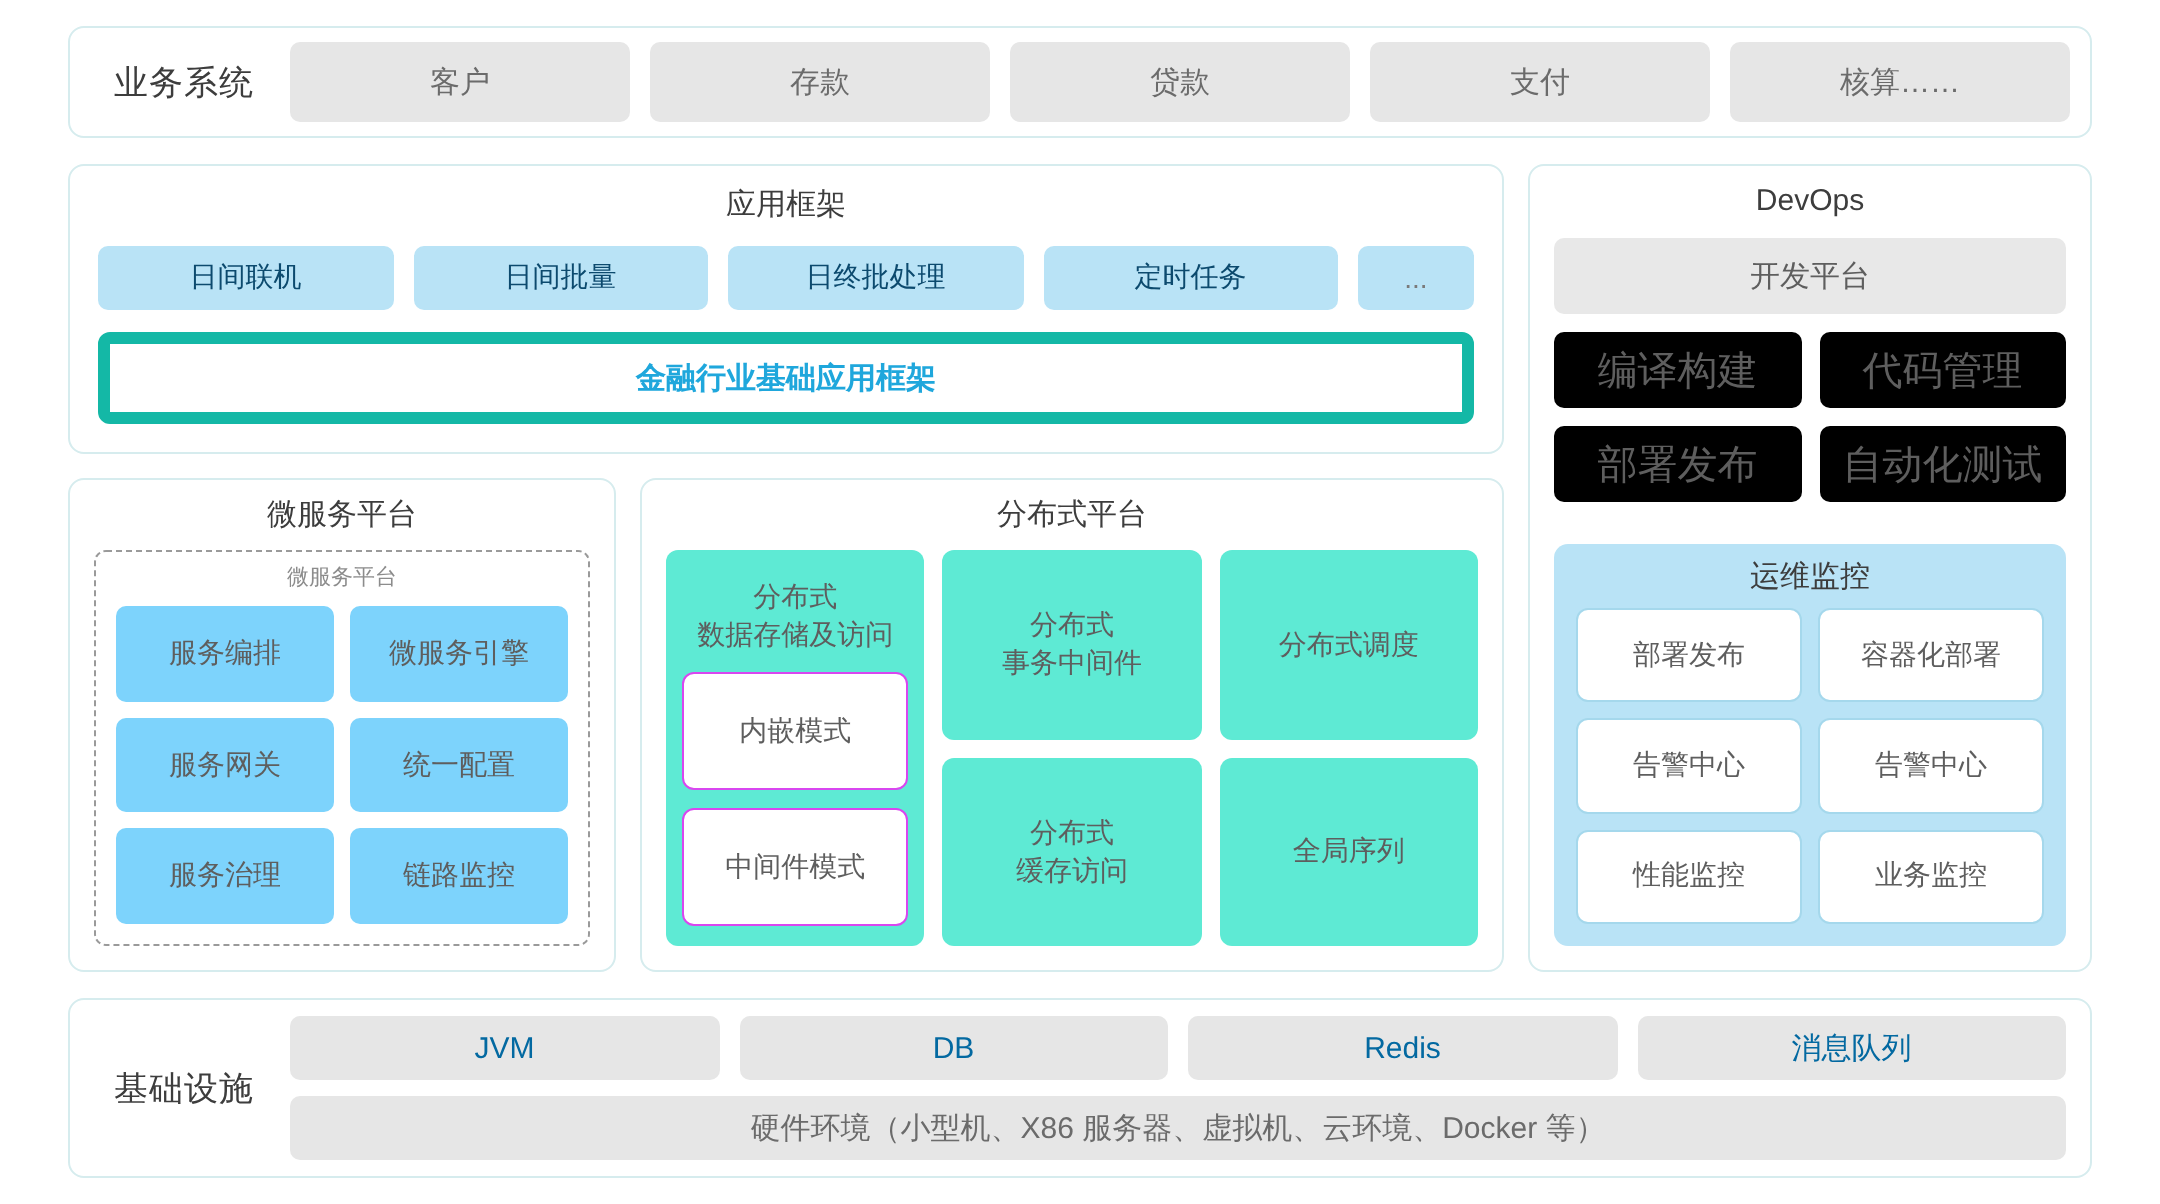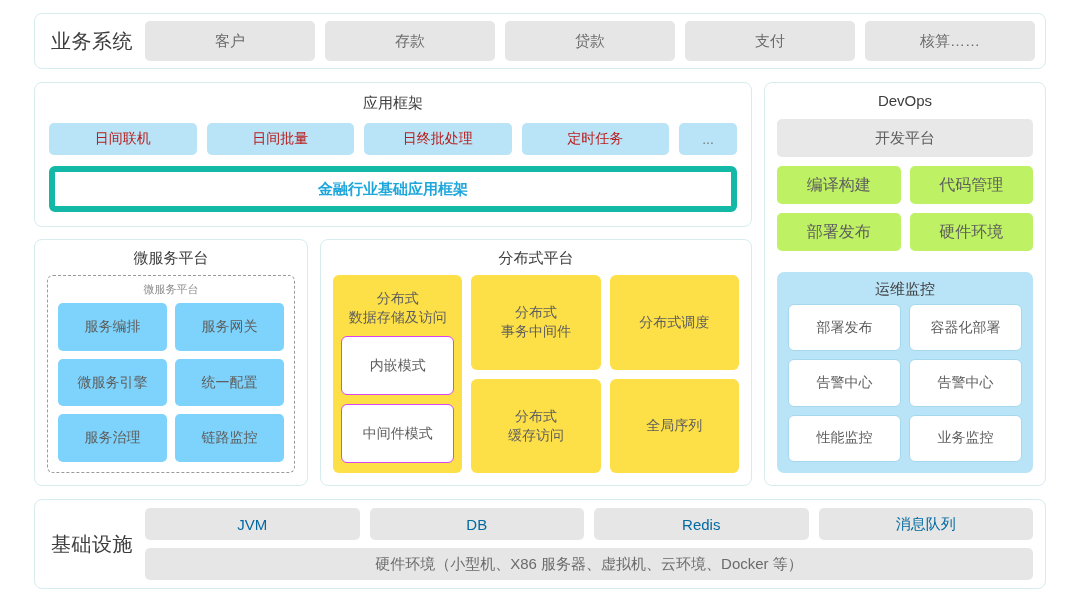--- a/index.html
+++ b/index.html
@@ -36,21 +36,21 @@
   
   .biz-row {
     display: flex;
     align-items: center;
     height: 56px;
     padding: 0 10px 0 14px;
     gap: 10px;
     flex: 0 0 auto;
   }
   .row-label {
-    font-size: 20px;
+    font-size: 17px;
     color: #3d3d3d;
     width: 86px;
     text-align: center;
     flex: 0 0 auto;
     letter-spacing: .5px;
   }
   .gray-tag {
     background: #e6e6e6;
     border-radius: 5px;
     height: 40px;
@@ -105,21 +105,21 @@
     gap: 10px;
   }
   .blue-tag {
     background: #b9e3f6;
     border-radius: 5px;
     height: 32px;
     display: flex;
     align-items: center;
     justify-content: center;
     font-size: 14px;
-    color: #b91c1c;
+    color: #0c4a6e;
     flex: 1 1 0;
   }
   .blue-tag.narrow { flex: 0 0 58px; color: #7a7a7a; }
   .highlight-bar {
     border: 6px solid #14b8a6;
     border-radius: 6px;
     height: 34px;
     display: flex;
     align-items: center;
     justify-content: center;
@@ -184,21 +184,21 @@
     min-width: 0;
   }
   .dist-grid {
     flex: 1 1 auto;
     display: grid;
     grid-template-columns: 1fr 1fr 1fr;
     grid-template-rows: 1fr 1fr;
     gap: 9px;
   }
   .dist-cell {
-    background: #fde047;
+    background: #5eead4;
     border-radius: 6px;
     display: flex;
     align-items: center;
     justify-content: center;
     text-align: center;
     font-size: 14px;
     color: #5e5e5e;
     line-height: 1.35;
     white-space: pre-line;
   }
@@ -241,27 +241,27 @@
     justify-content: center;
     font-size: 15px;
     color: #5e5e5e;
   }
   .dev-grid {
     display: grid;
     grid-template-columns: 1fr 1fr;
     gap: 9px;
   }
   .dev-cell {
-    background: #bef264;
+    background: #000000;
     border-radius: 5px;
     height: 38px;
     display: flex;
     align-items: center;
     justify-content: center;
-    font-size: 16px;
+    font-size: 20px;
     color: #5e5e5e;
   }
   .ops-panel {
     background: #b9e3f6;
     border-radius: 7px;
     flex: 1 1 auto;
     padding: 9px 11px 11px;
     display: flex;
     flex-direction: column;
     gap: 8px;
@@ -364,22 +364,22 @@
       </div>
 
       <div class="platforms">
 
         <div class="panel micro-panel">
           <div class="panel-title">微服务平台</div>
           <div class="dashed-box">
             <div class="dashed-label">微服务平台</div>
             <div class="micro-grid">
               <div class="micro-cell">服务编排</div>
+              <div class="micro-cell">微服务引擎</div>
               <div class="micro-cell">服务网关</div>
-              <div class="micro-cell">微服务引擎</div>
               <div class="micro-cell">统一配置</div>
               <div class="micro-cell">服务治理</div>
               <div class="micro-cell">链路监控</div>
             </div>
           </div>
         </div>
 
         <div class="panel dist-panel">
           <div class="panel-title">分布式平台</div>
           <div class="dist-grid">
@@ -404,21 +404,21 @@
     </div>
 
     <div class="panel mid-right">
       <div class="devops-top">
         <div class="panel-title">DevOps</div>
         <div class="dev-wide">开发平台</div>
         <div class="dev-grid">
           <div class="dev-cell">编译构建</div>
           <div class="dev-cell">代码管理</div>
           <div class="dev-cell">部署发布</div>
-          <div class="dev-cell">硬件环境</div>
+          <div class="dev-cell">自动化测试</div>
         </div>
       </div>
 
       <div class="ops-panel">
         <div class="ops-title">运维监控</div>
         <div class="ops-grid">
           <div class="ops-cell">部署发布</div>
           <div class="ops-cell">容器化部署</div>
           <div class="ops-cell">告警中心</div>
           <div class="ops-cell">告警中心</div>

